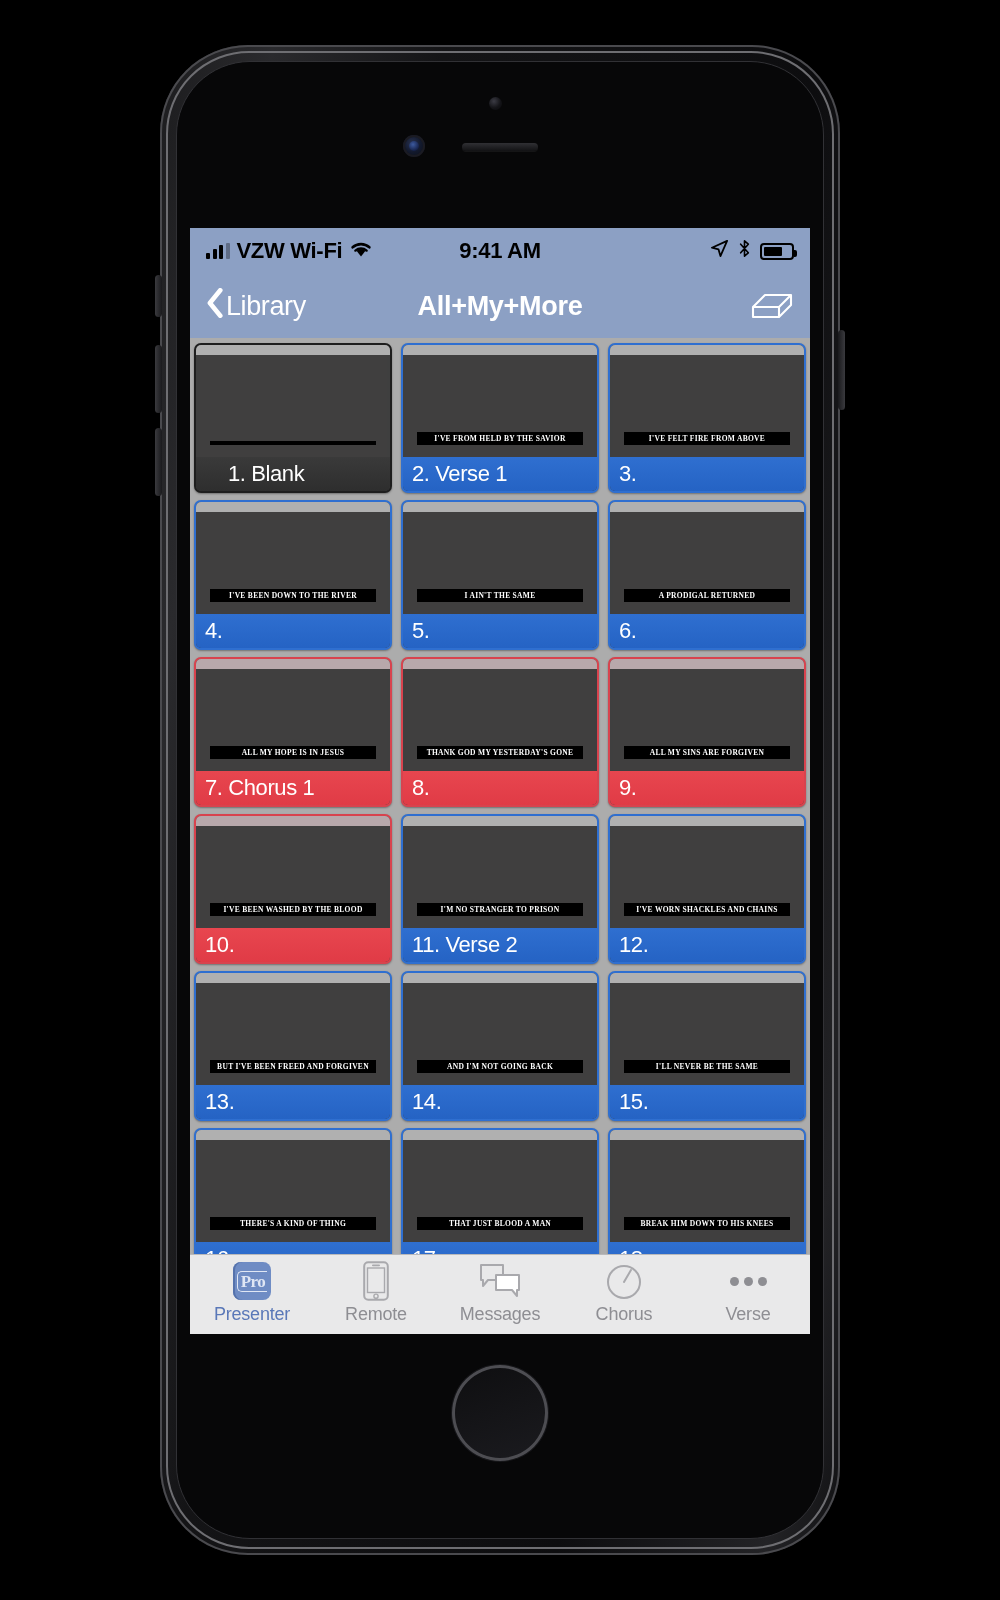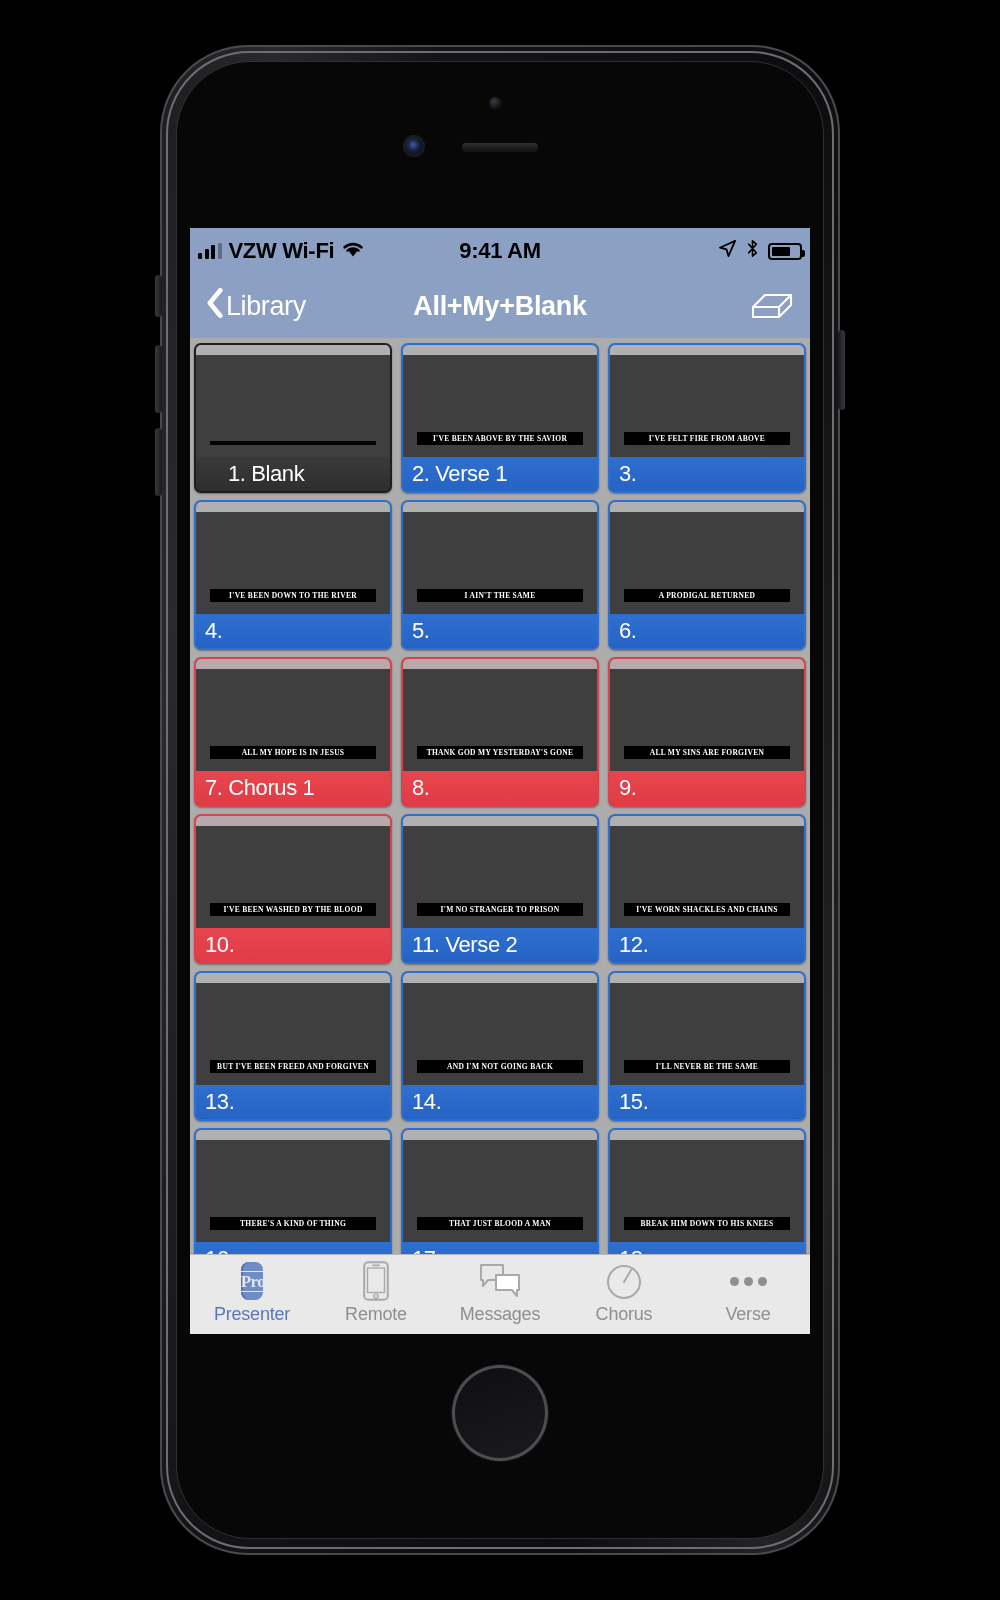--- a/index.html
+++ b/index.html
@@ -108,21 +108,21 @@
     background: #cfcfcf;
     overflow: hidden;
   }
 
   
   .status-bar {
     height: 46px;
     background: #8ca0c4;
     display: flex;
     align-items: center;
-    padding: 0 8px;
+    padding: 0 16px;
     color: #000;
     font-size: 22px;
     font-weight: bold;
     letter-spacing: -0.3px;
   }
   .status-left { display: flex; align-items: center; gap: 7px; flex: 1; }
   .status-center { flex: 0 0 auto; font-size: 22px; }
   .status-right { display: flex; align-items: center; justify-content: flex-end; gap: 9px; flex: 1; }
 
   .sig-bars { display: flex; align-items: flex-end; gap: 2.5px; height: 16px; }
@@ -250,21 +250,21 @@
   .tab-item {
     flex: 1 1 0;
     display: flex; flex-direction: column;
     align-items: center; gap: 3px;
   }
   .tab-icon { height: 40px; display:flex; align-items:center; justify-content:center; }
   .tab-label { font-size: 18px; color: #8e8e93; letter-spacing: -0.2px; }
   .tab-item.active .tab-label { color: #5a78b8; }
 
   .pro-badge {
-    width: 22px; height: 38px; border-radius: 8px;
+    width: 38px; height: 38px; border-radius: 8px;
     background: #6f8cc4;
     display:flex; align-items:center; justify-content:center;
     position: relative;
     box-shadow: inset 2px 0 0 #5572ac;
   }
   .pro-badge span {
     color: #dfe6f4; font-size: 17px; font-weight: bold;
     font-family: "Liberation Serif", serif;
     letter-spacing: -0.5px;
     border: 1.5px solid #dfe6f4;
@@ -325,21 +325,21 @@
           <path d="M2 5.5 L10 14.5 L6 18 L6 2 L10 5.5 L2 14.5" fill="none" stroke="#000" stroke-width="1.7" stroke-linejoin="round" stroke-linecap="round"></path>
         </svg>
       </span>
       <span class="battery">
           <i></i>
         </span>
     </div>
   </div>
 
   <div class="nav-bar">
-    <div class="nav-title">All+My+Blank</div>
+    <div class="nav-title">All+My+More</div>
     <div class="nav-back">
       <span>
         <svg width="17" height="30" viewBox="0 0 14 26">
           <path d="M12 2 L3 13 L12 24" fill="none" stroke="#fff" stroke-width="4" stroke-linecap="round" stroke-linejoin="round"></path>
         </svg>
       </span>
       <span>Library</span>
     </div>
     <div class="nav-right">
       <span>
@@ -357,21 +357,21 @@
       <div class="slide sel-none">
         <div class="slide-top-strip"></div>
         <div class="slide-canvas">
           <div class="slide-line"></div>
         </div>
         <div class="slide-label lbl-dark">1. Blank</div>
       </div>
       <div class="slide sel-blue">
         <div class="slide-top-strip"></div>
         <div class="slide-canvas">
-          <div class="slide-line">I'VE BEEN ABOVE BY THE SAVIOR</div>
+          <div class="slide-line">I'VE FROM HELD BY THE SAVIOR</div>
         </div>
         <div class="slide-label lbl-blue">2. Verse 1</div>
       </div>
       <div class="slide sel-blue">
         <div class="slide-top-strip"></div>
         <div class="slide-canvas">
           <div class="slide-line">I'VE FELT FIRE FROM ABOVE</div>
         </div>
         <div class="slide-label lbl-blue">3.</div>
       </div>

